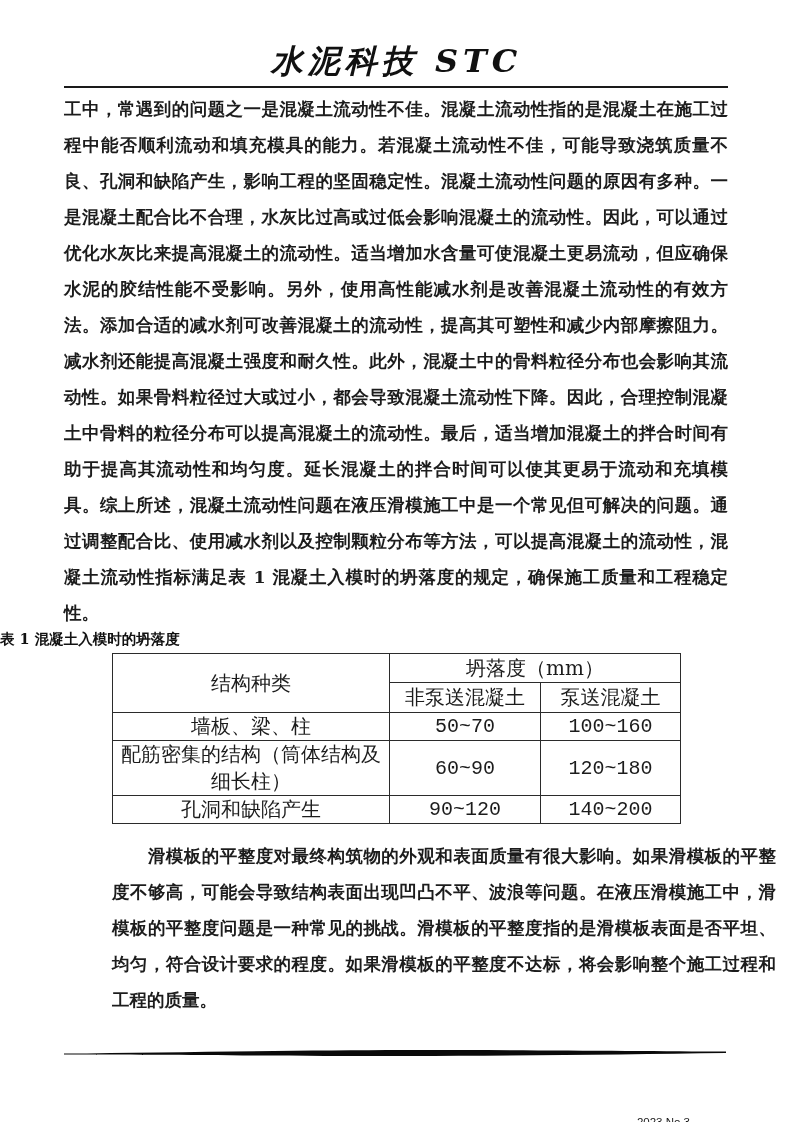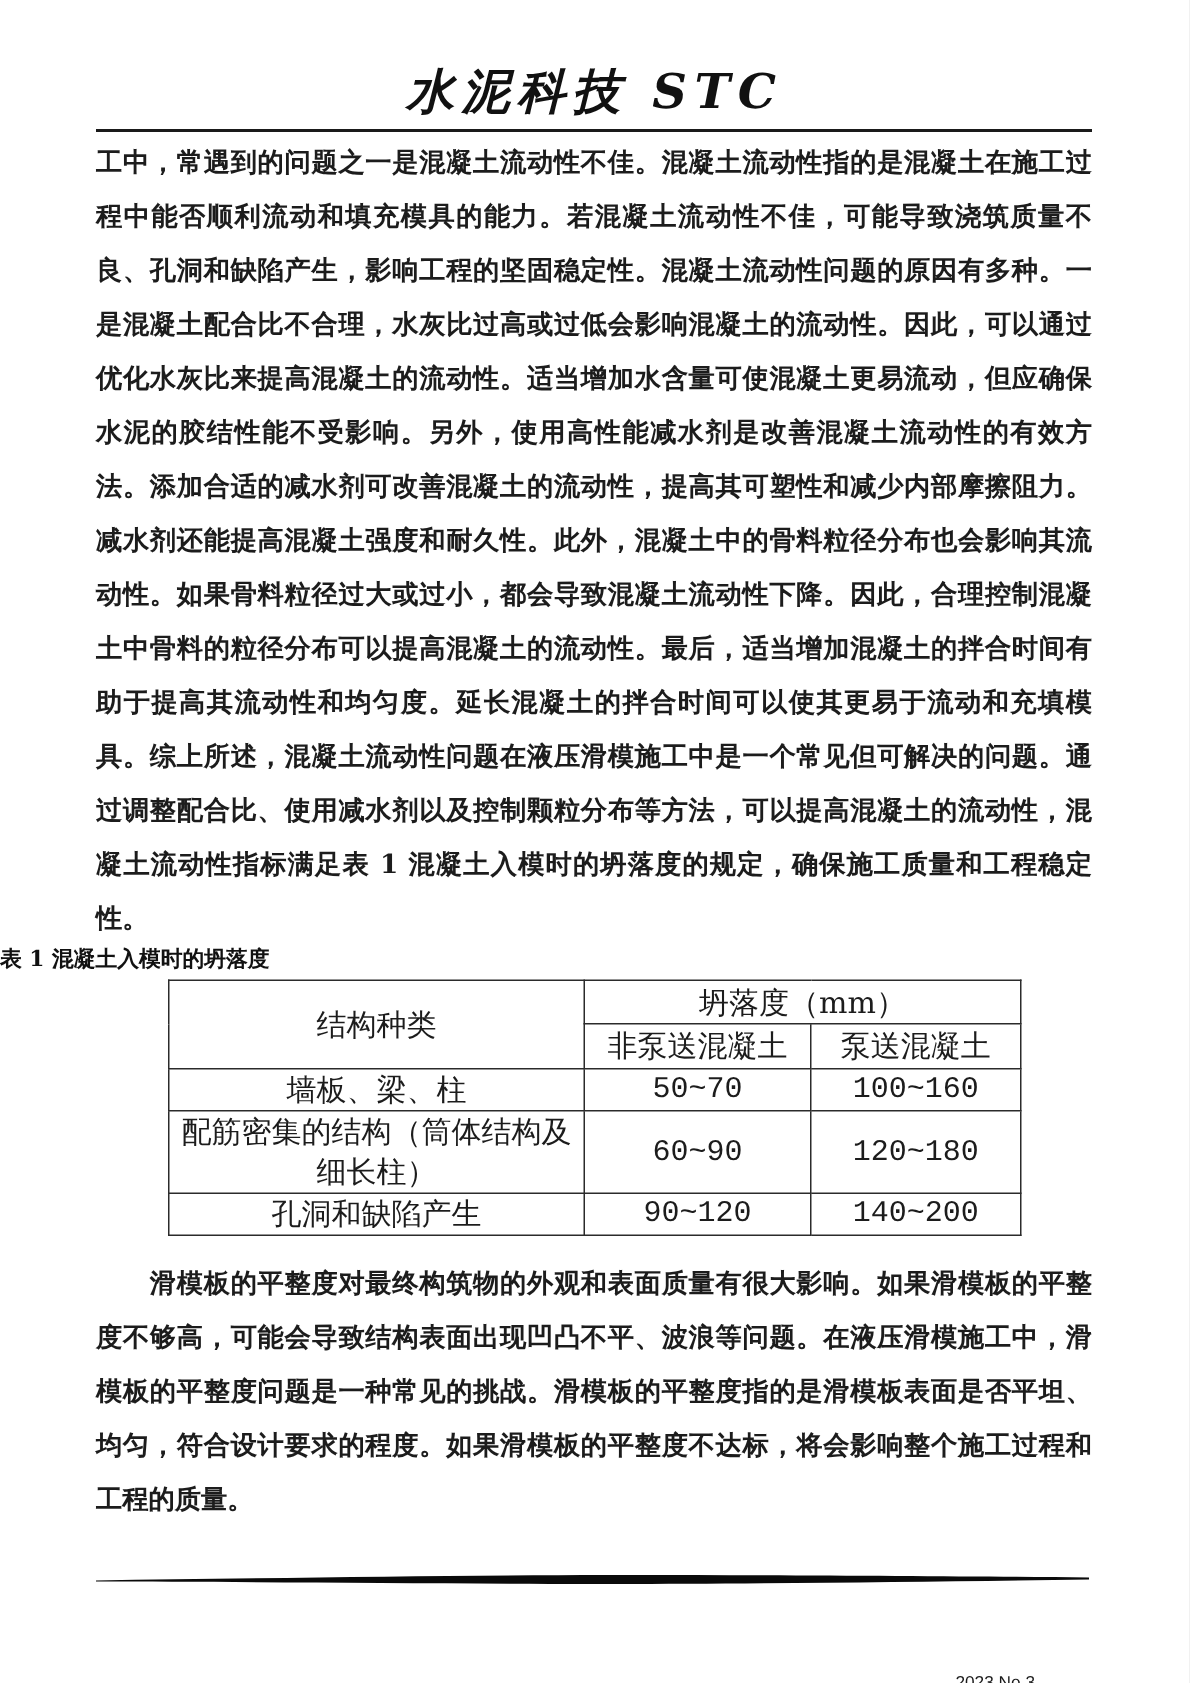--- a/index.html
+++ b/index.html
@@ -24,21 +24,21 @@
     background:#1a1a1a;
   }
   .body-para {
     position:absolute; left:64px; width:664px;
     font-size:17.5px; line-height:36px;
     text-align:justify;
     color:#1c1c1c;
     font-weight:bold;
   }
   .para-flow { top:91px; }
-  .para-flatness { top:838px; text-indent:2.05em; }
+  .para-flatness { top:838px; text-indent:2.05em;margin-left:48px; }
   .table-caption {
     position:absolute; top:630px; left:0; width:100%;
     text-align:left; font-weight:700; font-size:14.5px;
     color:#111;
   }
   table.slump {
     position:absolute; top:653px; left:112px;
     width:568px;
     border-collapse:collapse; table-layout:fixed;
   }

